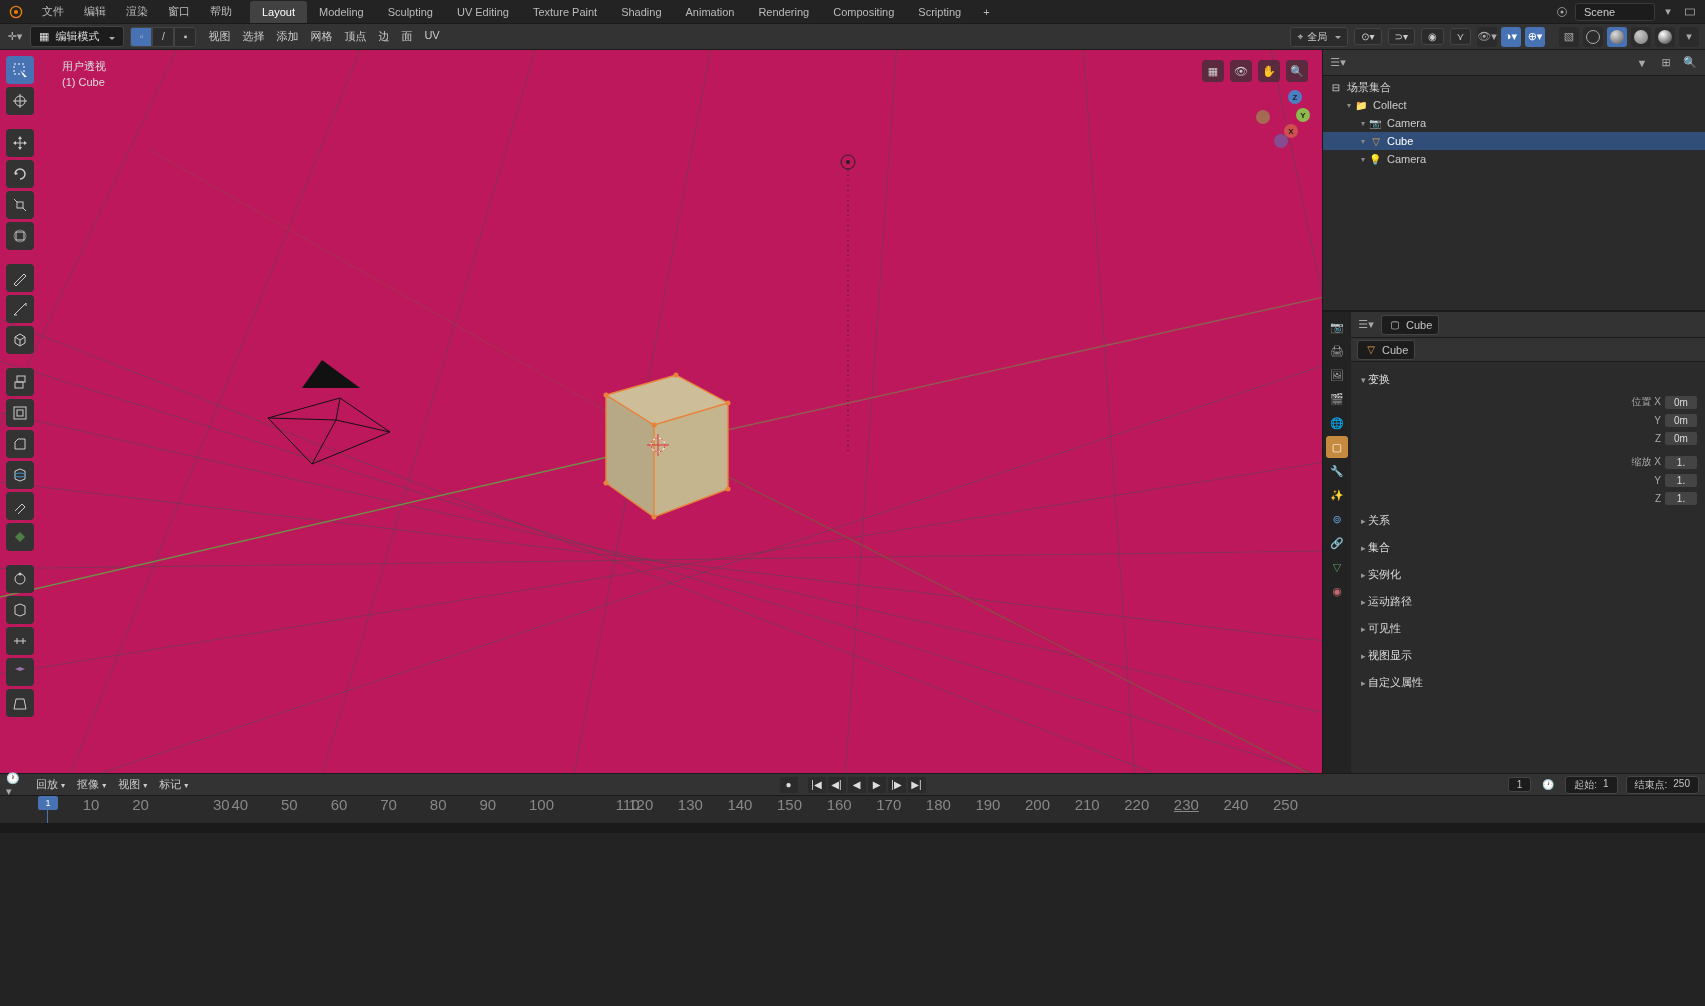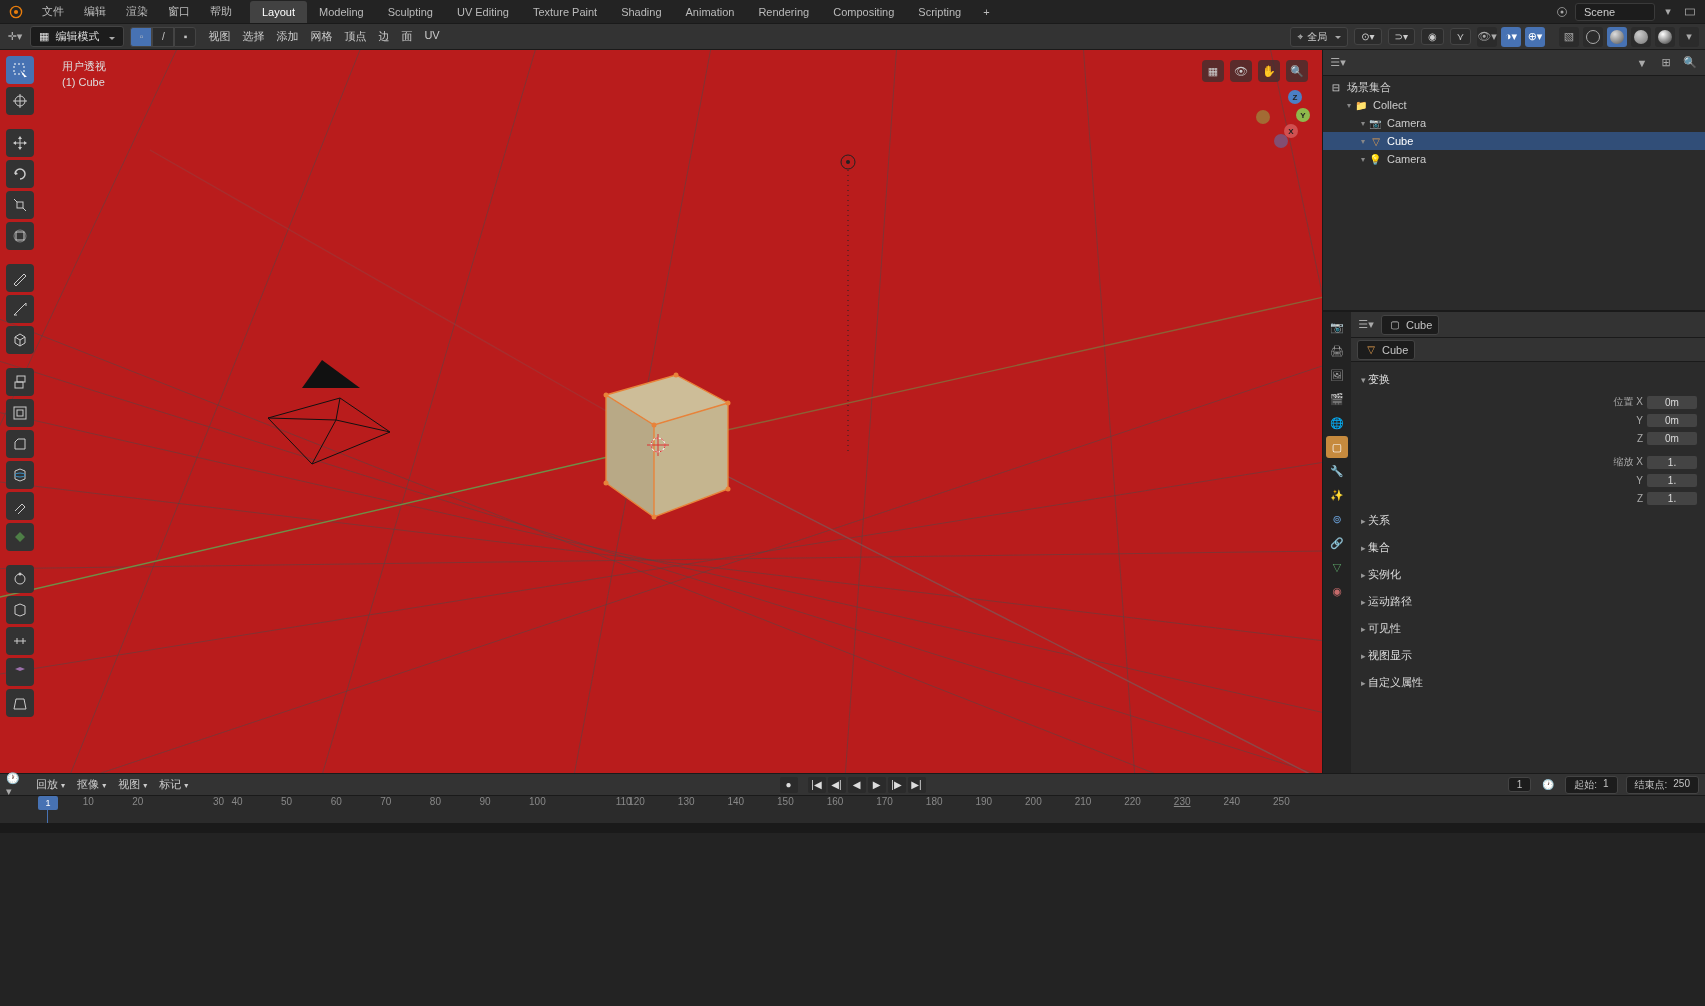--- a/index.html
+++ b/index.html
@@ -25,21 +25,21 @@
 .seg-btn:last-child { border-radius: 0 3px 3px 0; }
 .hmenu { font-size: 11px; color: #ccc; padding: 0 6px; cursor: pointer; }
 .header2-right { margin-left: auto; display: flex; align-items: center; gap: 4px; }
 .pill { background: #2b2b2b; border: 1px solid #444; border-radius: 3px; padding: 2px 6px; font-size: 10px; display: flex; align-items: center; gap: 4px; color: #ccc; }
 .shade-btn { width: 20px; height: 20px; background: #2b2b2b; border-radius: 3px; display: flex; align-items: center; justify-content: center; color: #aaa; }
 .shade-btn.active { background: #4772b3; color: #fff; }
 .shade-sphere { width: 14px; height: 14px; border-radius: 50%; background: radial-gradient(circle at 35% 30%, #ddd, #555); }
 
 
 .main { display: flex; height: 723px; }
-.viewport { flex: 1; position: relative; background: #b91c1c; overflow: hidden; }
+.viewport { flex: 1; position: relative; background: #be185d; overflow: hidden; }
 
 .grid { position: absolute; inset: 0; }
 
 
 .left-tools { position: absolute; left: 6px; top: 6px; display: flex; flex-direction: column; gap: 3px; }
 .tool { width: 28px; height: 28px; background: #333; border-radius: 4px; display: flex; align-items: center; justify-content: center; color: #bbb; cursor: pointer; }
 .tool.active { background: #4772b3; color: #fff; }
 .tool.sep { height: 8px; background: transparent; }
 
 
@@ -74,31 +74,31 @@
 .prop-tab.active { background: #435e8a; color: #fff; }
 .prop-body { flex: 1; display: flex; flex-direction: column; }
 .prop-header { height: 26px; background: #333; display: flex; align-items: center; padding: 0 6px; gap: 6px; border-bottom: 1px solid #1a1a1a; }
 .prop-crumb { background: #1c1c1c; border: 1px solid #444; border-radius: 3px; padding: 2px 6px; display: flex; align-items: center; gap: 4px; }
 .prop-panel { padding: 4px 8px; }
 .panel-head { color: #ddd; padding: 6px 2px; font-size: 11px; cursor: pointer; }
 .panel-head::before { content: "▾ "; color: #999; font-size: 9px; }
 .panel-head.collapsed::before { content: "▸ "; }
 .prop-row { display: flex; align-items: center; height: 18px; gap: 4px; justify-content: flex-end; }
 .prop-label { font-size: 10px; color: #aaa; width: 44px; text-align: right; }
-.prop-val { background: #444; border-radius: 2px; padding: 1px 6px; font-size: 10px; color: #ddd; width: 50px; text-align: center; }
+.prop-val { background: #444; border-radius: 2px; padding: 1px 6px; font-size: 10px; color: #ddd; width: 32px; text-align: center; }
 
 
 .timeline { height: 50px; background: #232323; border-top: 1px solid #1a1a1a; display: flex; flex-direction: column; }
 .tl-header { height: 22px; background: #333; display: flex; align-items: center; padding: 0 6px; gap: 6px; border-bottom: 1px solid #1a1a1a; }
 .tl-center { position: absolute; left: 50%; transform: translateX(-50%); display: flex; gap: 2px; }
 .play-btn { width: 18px; height: 16px; background: #2b2b2b; border-radius: 2px; display: flex; align-items: center; justify-content: center; font-size: 10px; color: #ddd; cursor: pointer; }
 .tl-right { margin-left: auto; display: flex; gap: 8px; align-items: center; font-size: 10px; }
 .tl-field { background: #1c1c1c; border: 1px solid #444; border-radius: 3px; padding: 1px 8px; display: flex; gap: 6px; }
 .tl-track { flex: 1; position: relative; background: #2b2b2b; }
-.tl-tick { position: absolute; top: 0; font-size: 10px; color: #888; }
+.tl-tick { position: absolute; top: 0; font-size: 15px; color: #888; }
 .tl-cursor { position: absolute; left: 38px; top: 0; width: 20px; height: 14px; background: #4772b3; border-radius: 2px; color: #fff; font-size: 9px; display: flex; align-items: center; justify-content: center; }
 .tl-cursor-line { position: absolute; left: 47px; top: 0; bottom: 0; width: 1px; background: #4772b3; }
 
 
 .statusbar { height: 10px; background: #1a1a1a; }
 
 .chev::after { content: ""; display: inline-block; border: 3px solid transparent; border-top-color: #aaa; margin-left: 4px; transform: translateY(2px); }
 </style>
 </head>
 <body>

